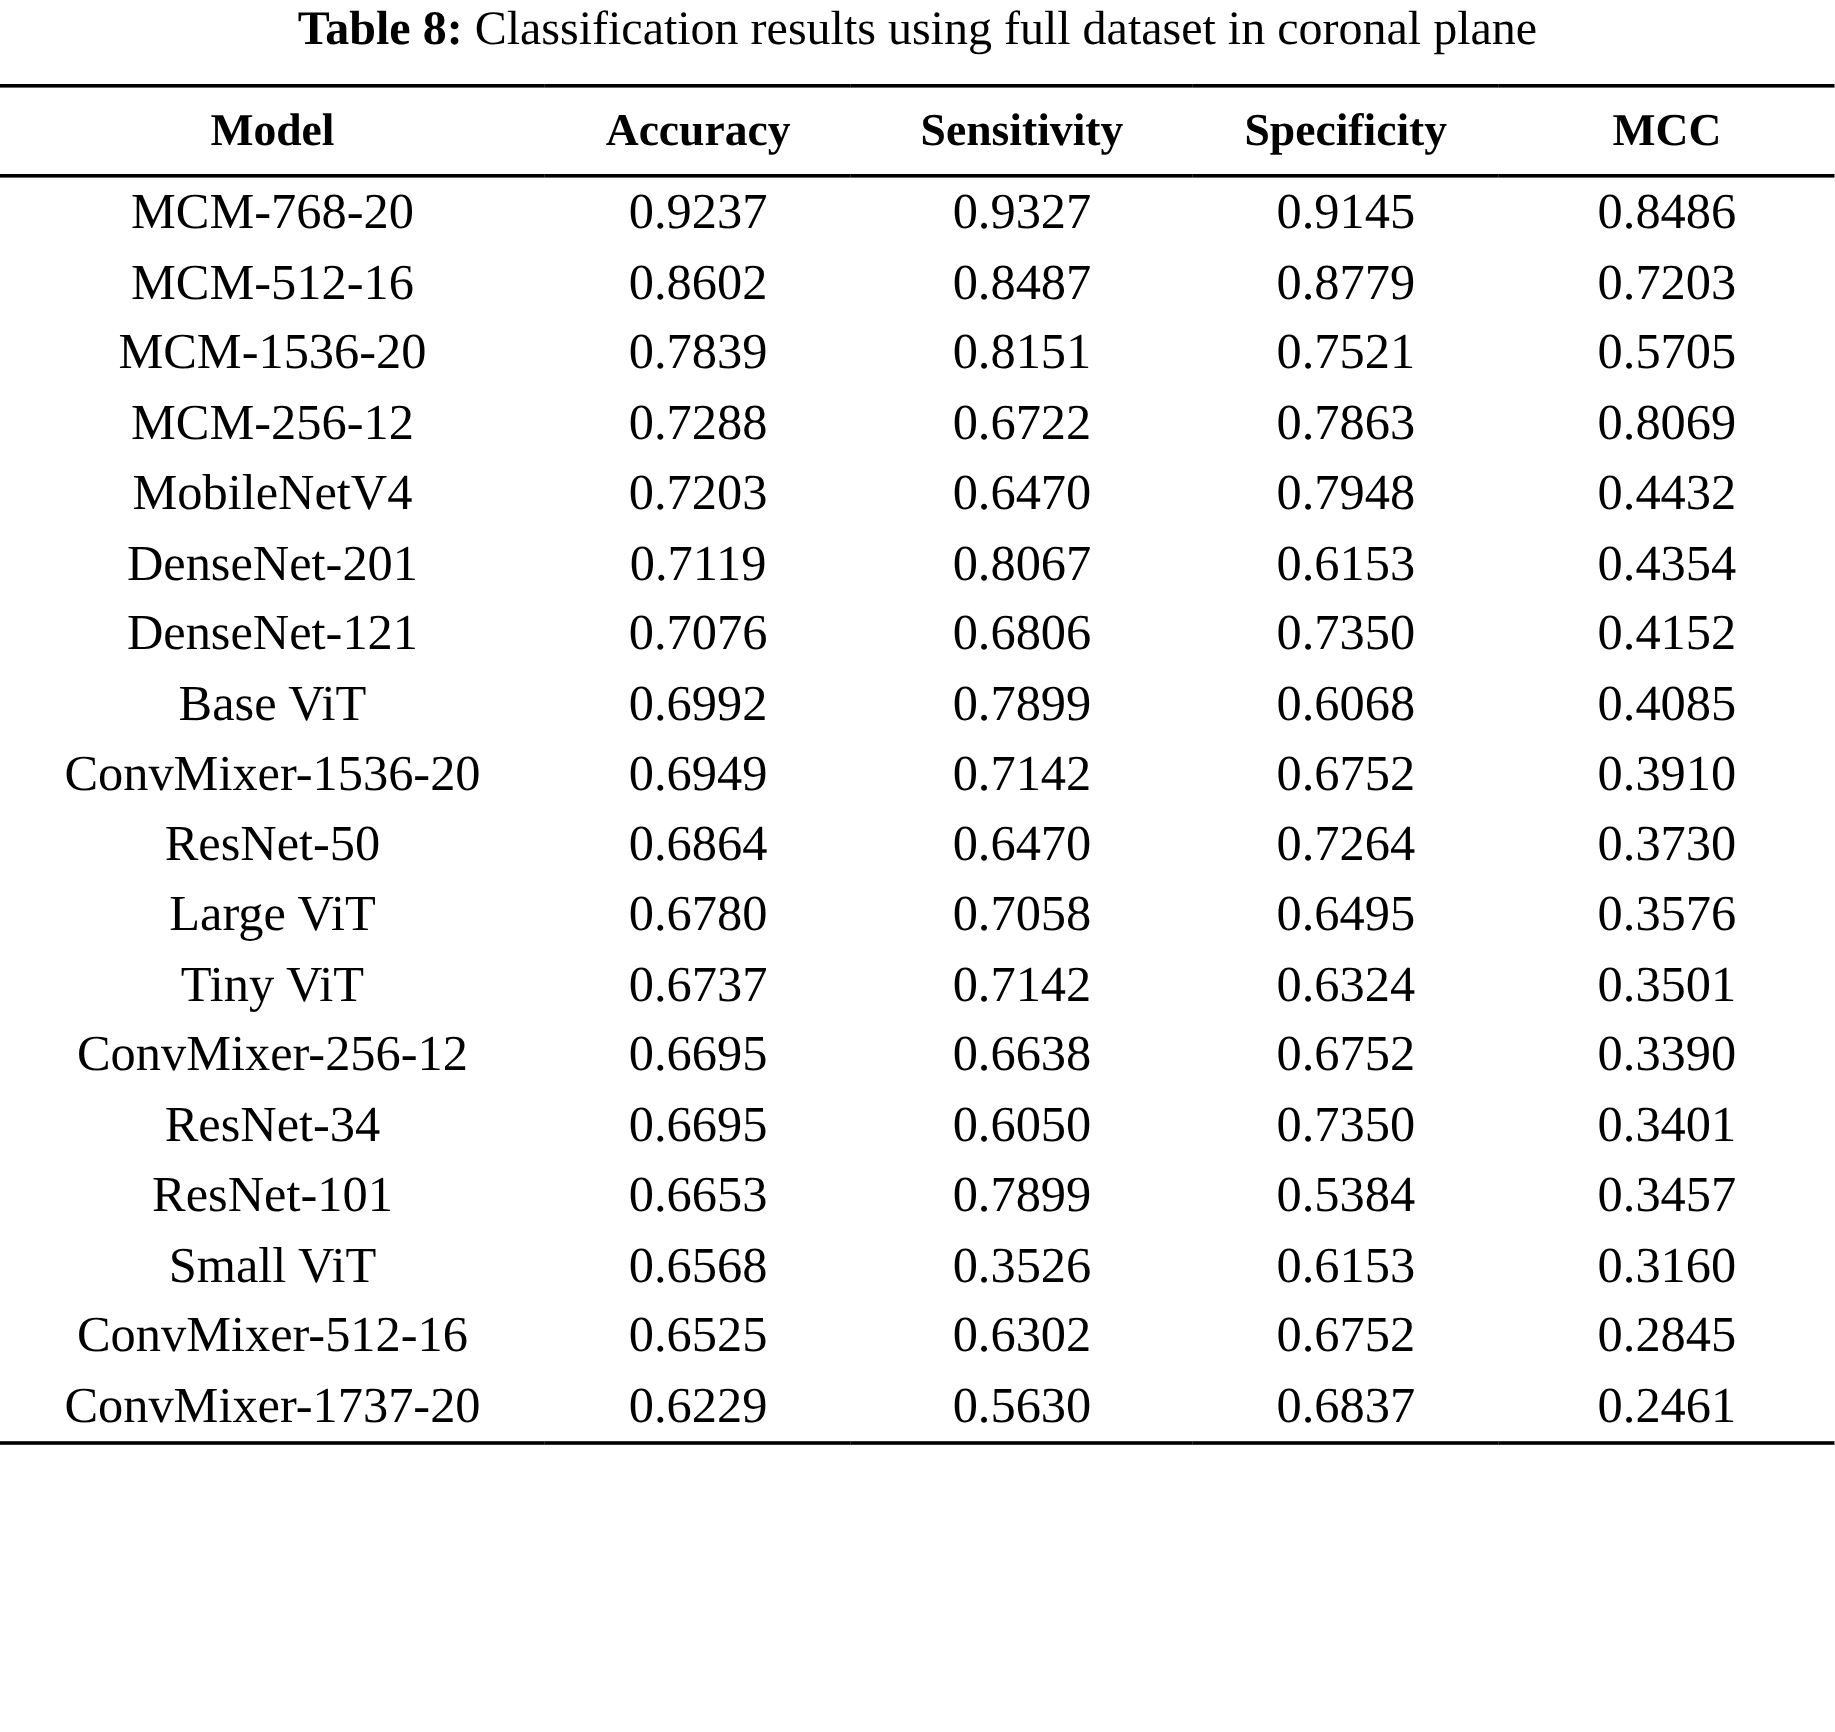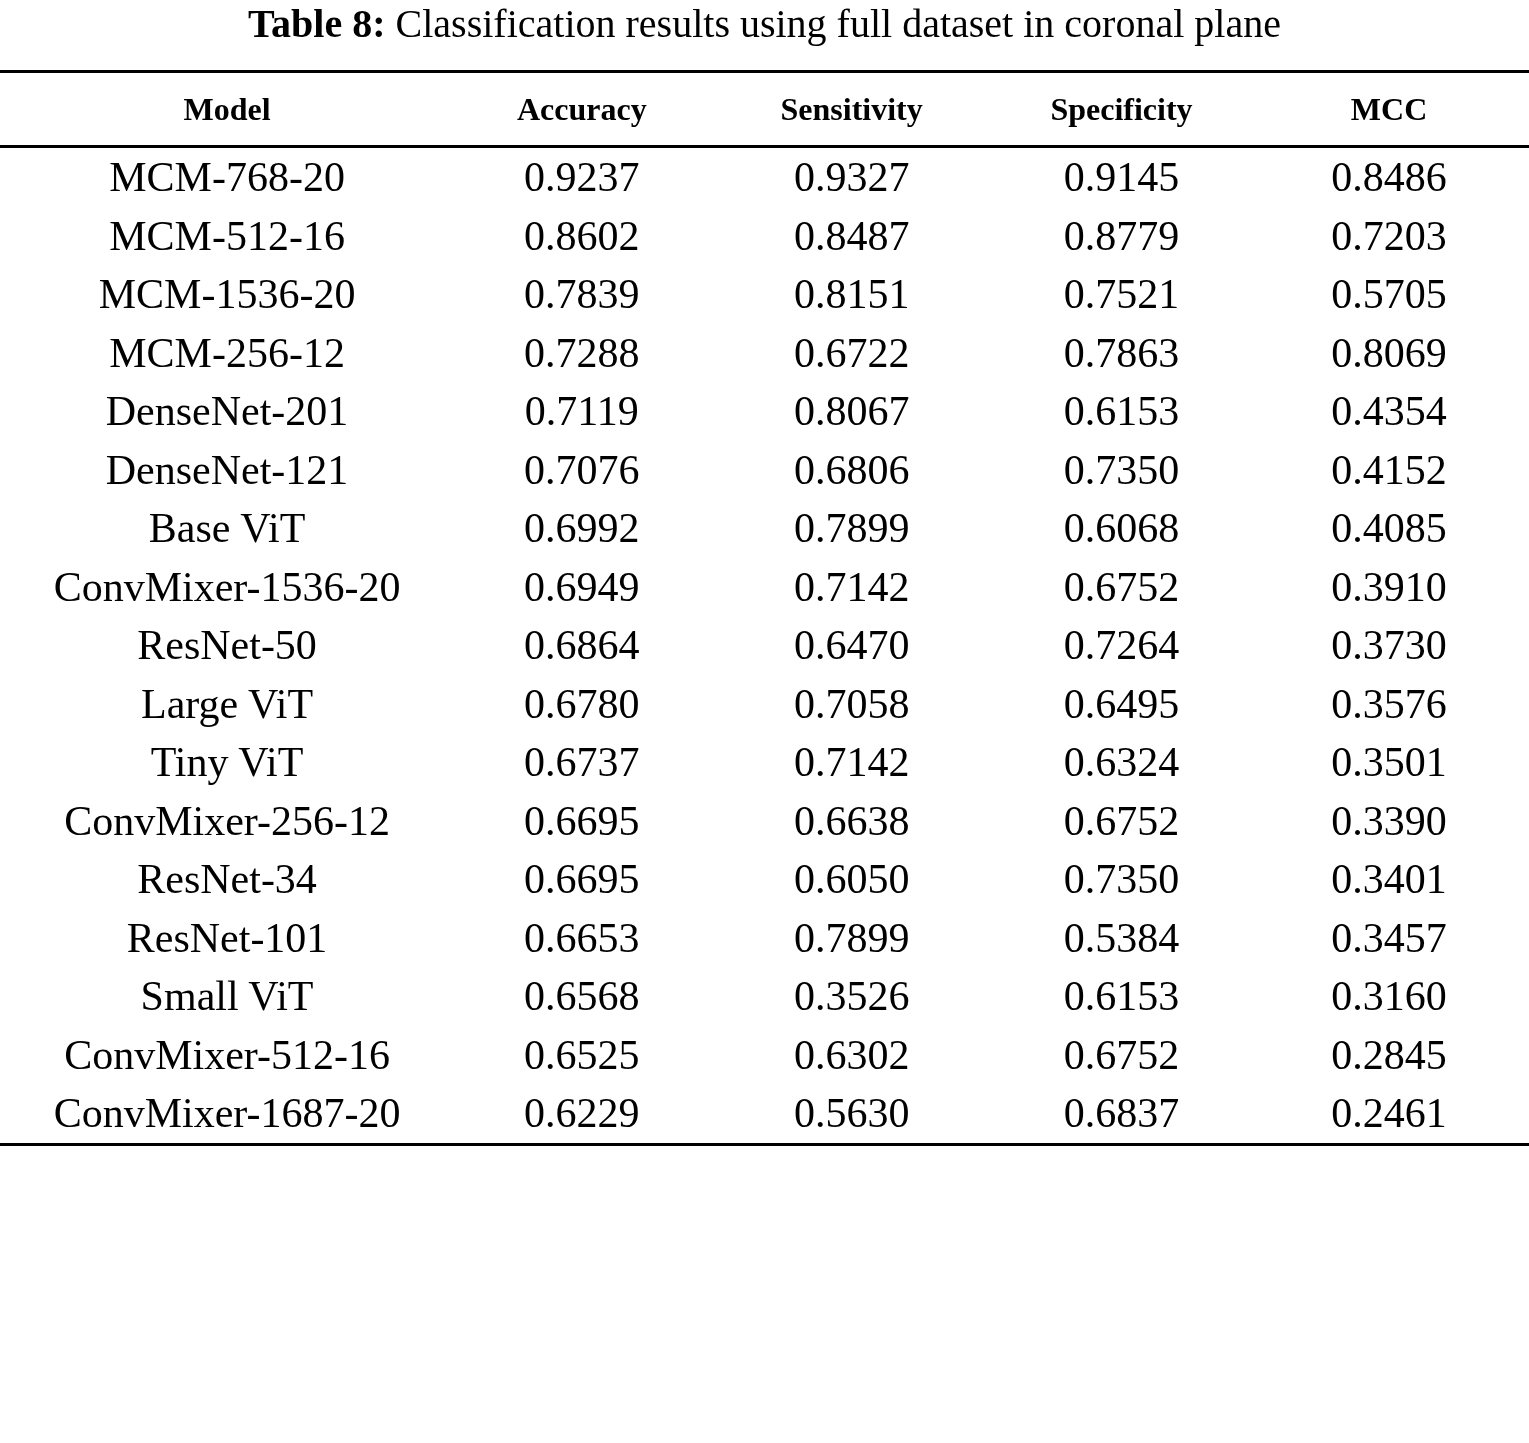--- a/index.html
+++ b/index.html
@@ -34,21 +34,21 @@
     border-top: 3px solid #000;
     border-bottom: 3px solid #000;
   }
   col.c-model  { width: 29.7%; }
   col.c-acc    { width: 16.7%; }
   col.c-sens   { width: 18.6%; }
   col.c-spec   { width: 16.7%; }
   col.c-mcc    { width: 18.3%; }
   thead th {
     height: 72px;
-    font-size: 32px;
+    font-size: 38px;
     font-weight: bold;
     text-align: center;
     vertical-align: middle;
     border-bottom: 3px solid #000;
     padding: 0;
   }
   tbody td {
     height: 58.5px;
     font-size: 42px;
     text-align: center;
@@ -104,20 +104,27 @@
           <td>0.5705</td>
         </tr>
         <tr>
           <td>MCM-256-12</td>
           <td>0.7288</td>
           <td>0.6722</td>
           <td>0.7863</td>
           <td>0.8069</td>
         </tr>
         <tr>
+          <td>MobileNetV4</td>
+          <td>0.7203</td>
+          <td>0.6470</td>
+          <td>0.7948</td>
+          <td>0.4432</td>
+        </tr>
+        <tr>
           <td>DenseNet-201</td>
           <td>0.7119</td>
           <td>0.8067</td>
           <td>0.6153</td>
           <td>0.4354</td>
         </tr>
         <tr>
           <td>DenseNet-121</td>
           <td>0.7076</td>
           <td>0.6806</td>
@@ -188,21 +195,21 @@
           <td>0.3160</td>
         </tr>
         <tr>
           <td>ConvMixer-512-16</td>
           <td>0.6525</td>
           <td>0.6302</td>
           <td>0.6752</td>
           <td>0.2845</td>
         </tr>
         <tr>
-          <td>ConvMixer-1687-20</td>
+          <td>ConvMixer-1737-20</td>
           <td>0.6229</td>
           <td>0.5630</td>
           <td>0.6837</td>
           <td>0.2461</td>
         </tr>
       </tbody>
   </table>
 
 </div>
 

